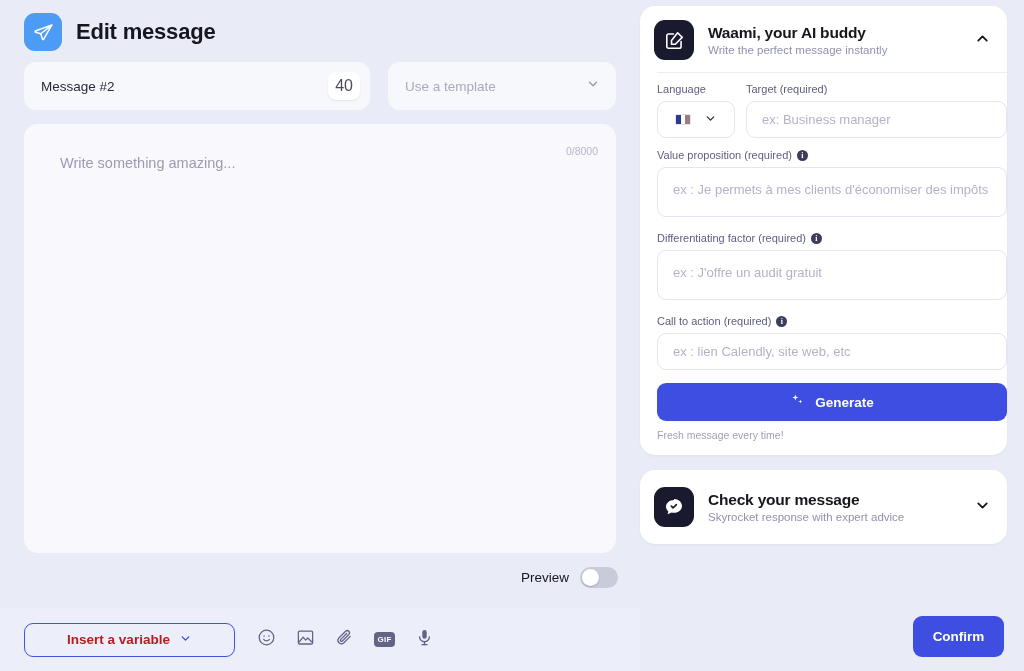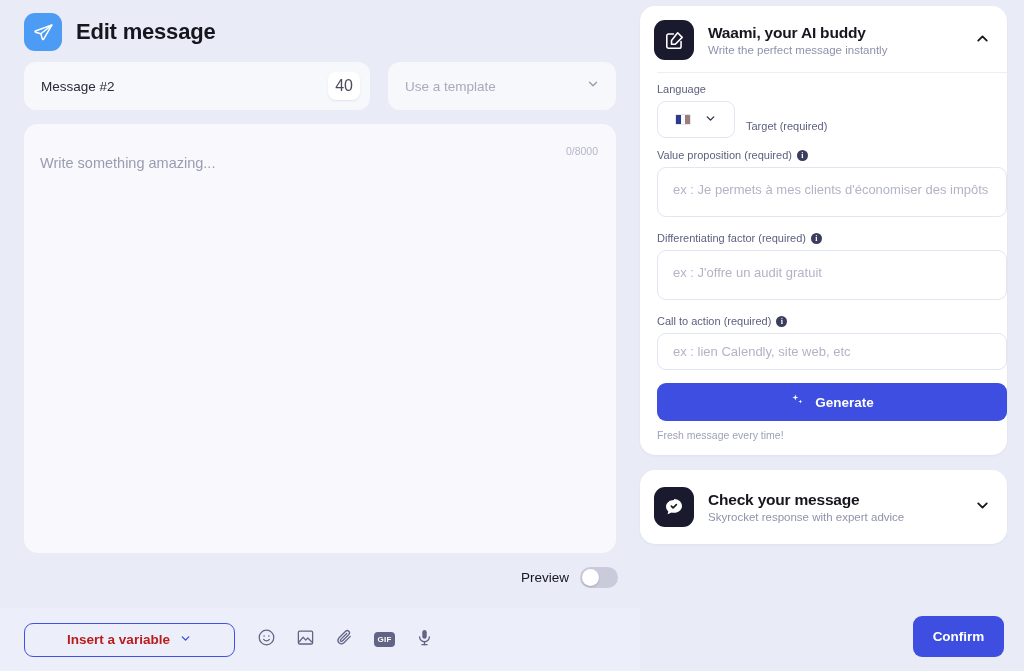--- a/index.html
+++ b/index.html
@@ -59,21 +59,21 @@
   .template-text { font-size: 13.5px; color: #a8aabd; }
 
   .editor-card {
     margin: 14px 24px 0 24px;
     height: 429px; border-radius: 14px;
     background: #f9f9fd;
     position: relative;
     padding-left: 27px;
   }
   .editor-placeholder {
-    position: absolute; left: 16px; top: 31px;
+    position: absolute; left: 36px; top: 31px;
     font-size: 14.5px; color: #9a9cb0;
   }
   .editor-counter {
     position: absolute; right: 18px; top: 21px;
     font-size: 10.5px; color: #b5b7c8;
   }
 
   .preview-row {
     display: flex; align-items: center; justify-content: flex-end;
     gap: 11px; padding: 14px 22px 0 0;
@@ -325,20 +325,21 @@
                 </span>
               <span>
                 <svg width="13" height="13" viewBox="0 0 24 24" fill="none" stroke="#30334d" stroke-width="2.6" stroke-linecap="round" stroke-linejoin="round">
                     <path d="M6 9l6 6 6-6"></path>
                   </svg>
               </span>
             </div>
           </div>
           <div class="target-col">
             <div class="field-label">Target (required)</div>
+            <input class="text-input" value="" placeholder="ex: Business manager" style="">
           </div>
         </div>
 
         <div class="fgroup">
           <div class="field-label">
             <span>Value proposition (required)</span>
             <span class="info-dot">i</span>
           </div>
           <textarea class="text-area" placeholder="ex : Je permets à mes clients d'économiser des impôts" style=""></textarea>
         </div>

